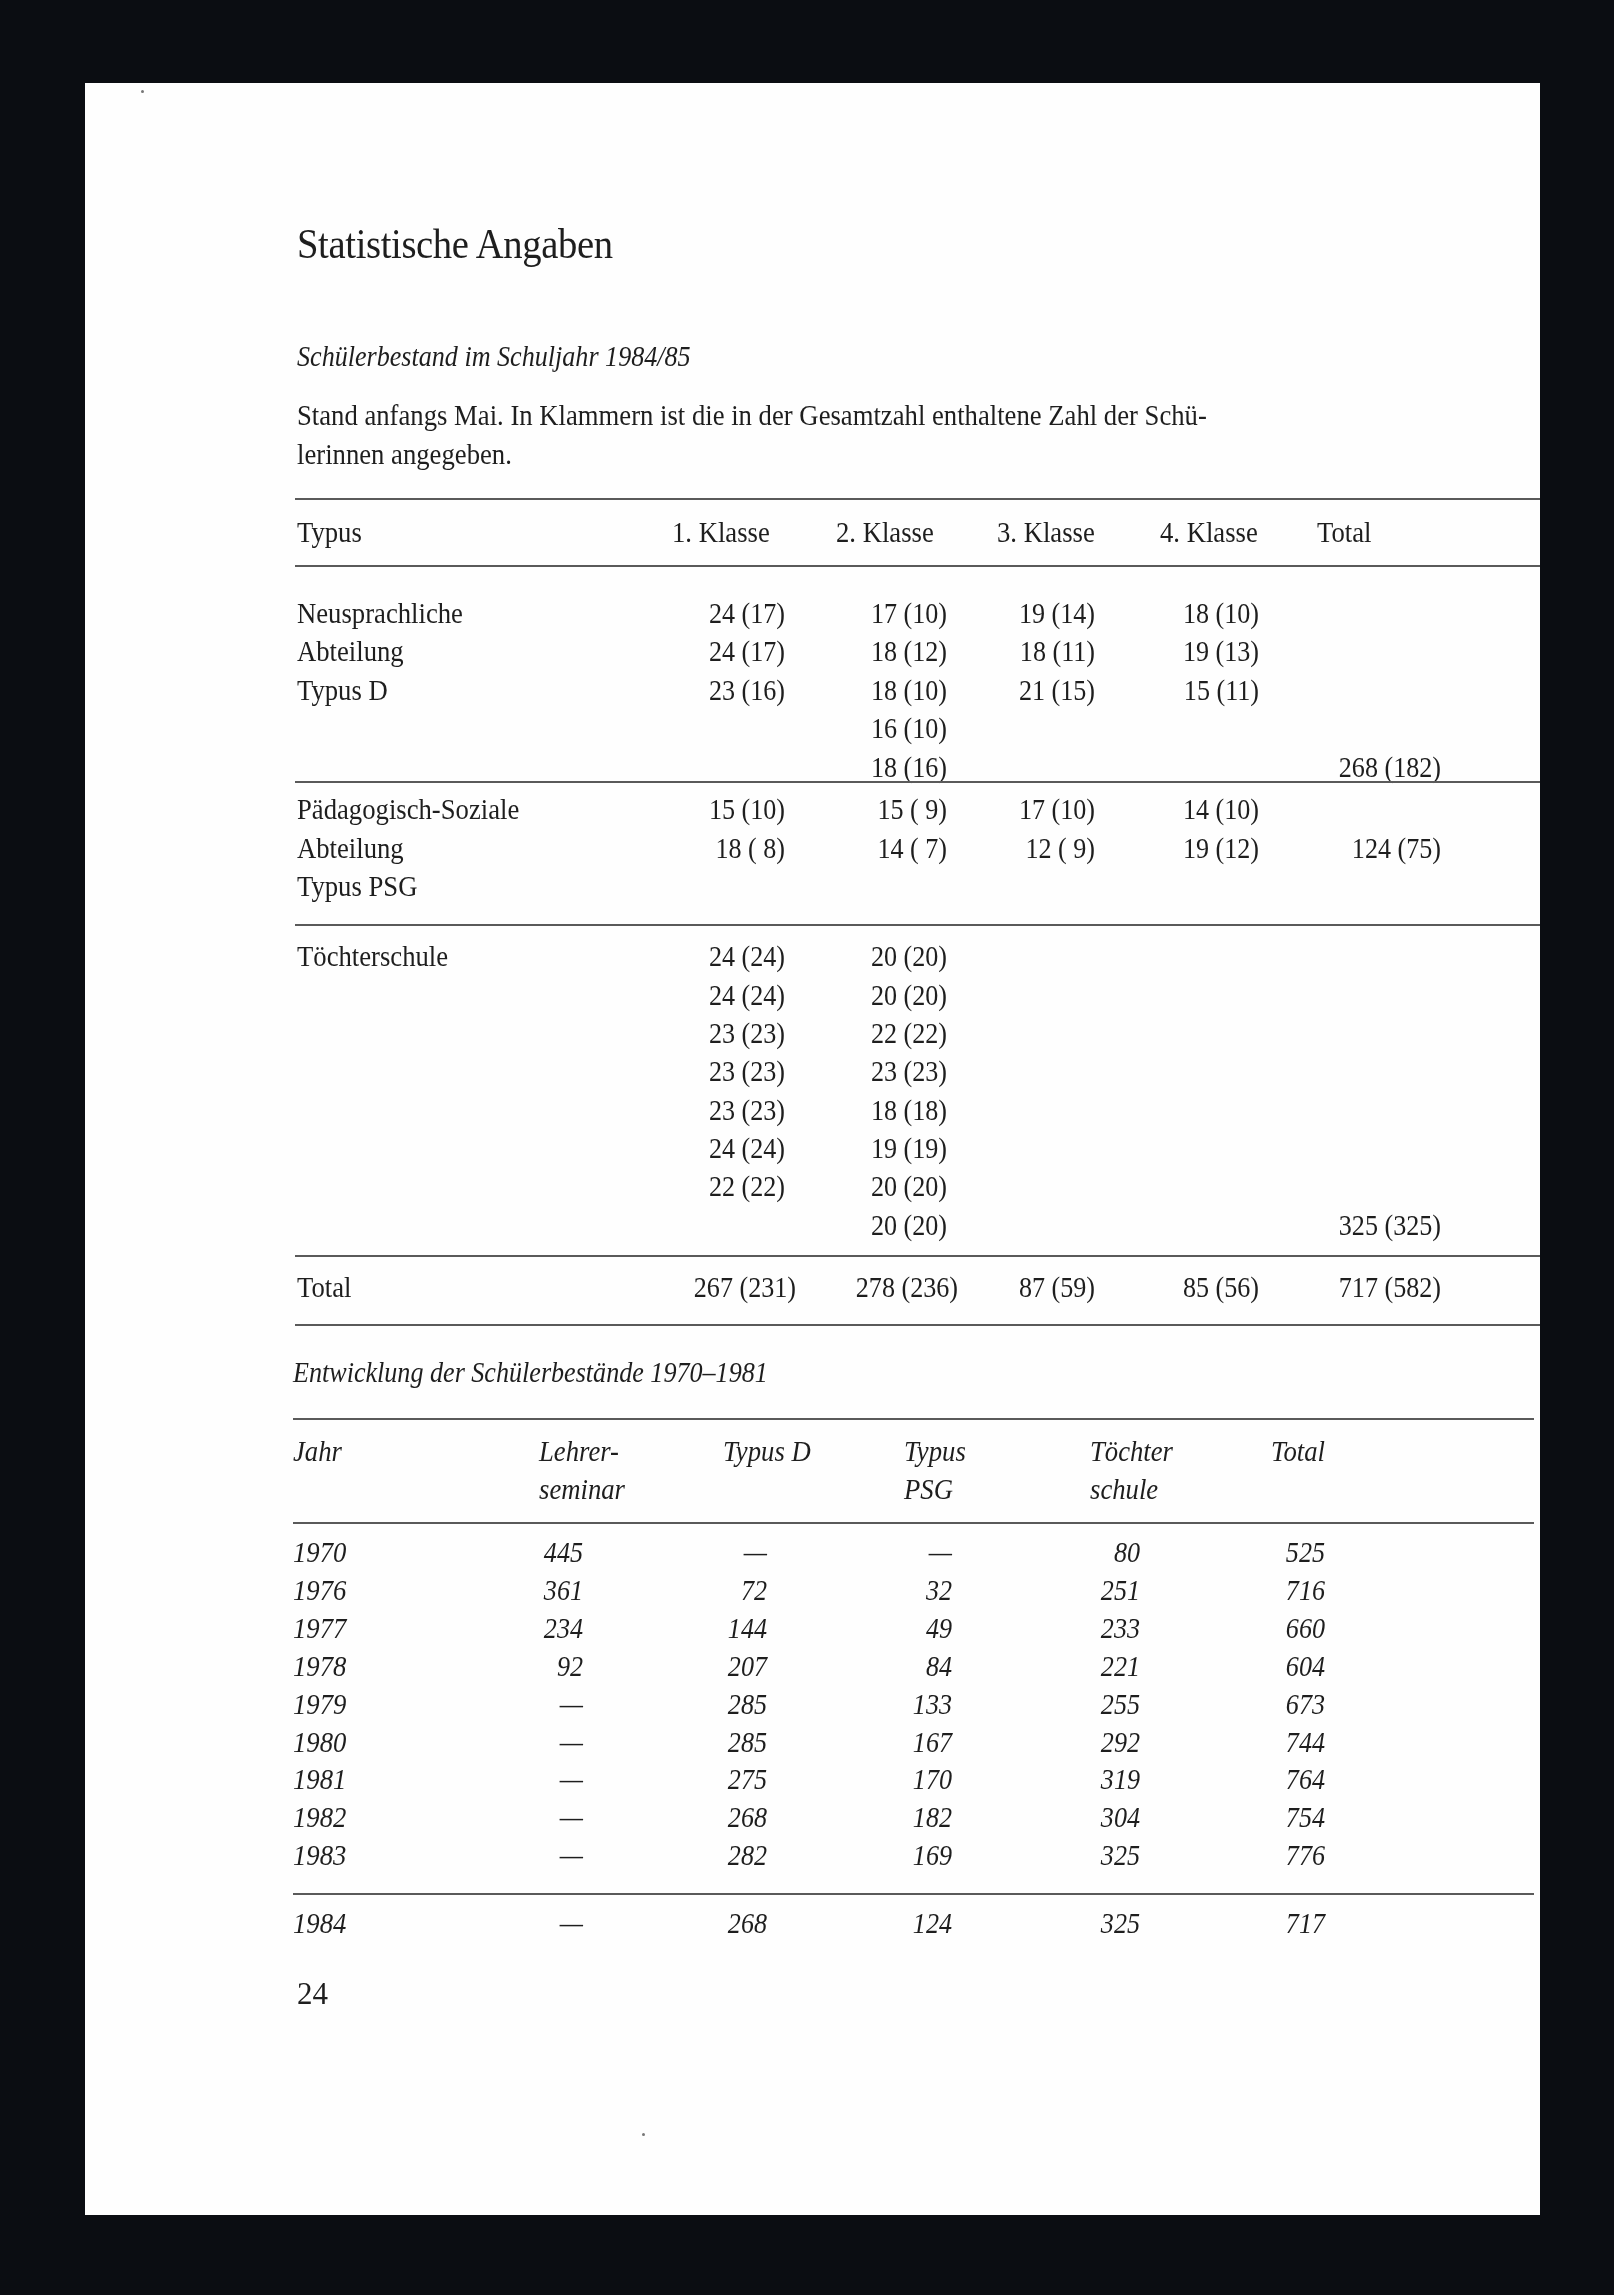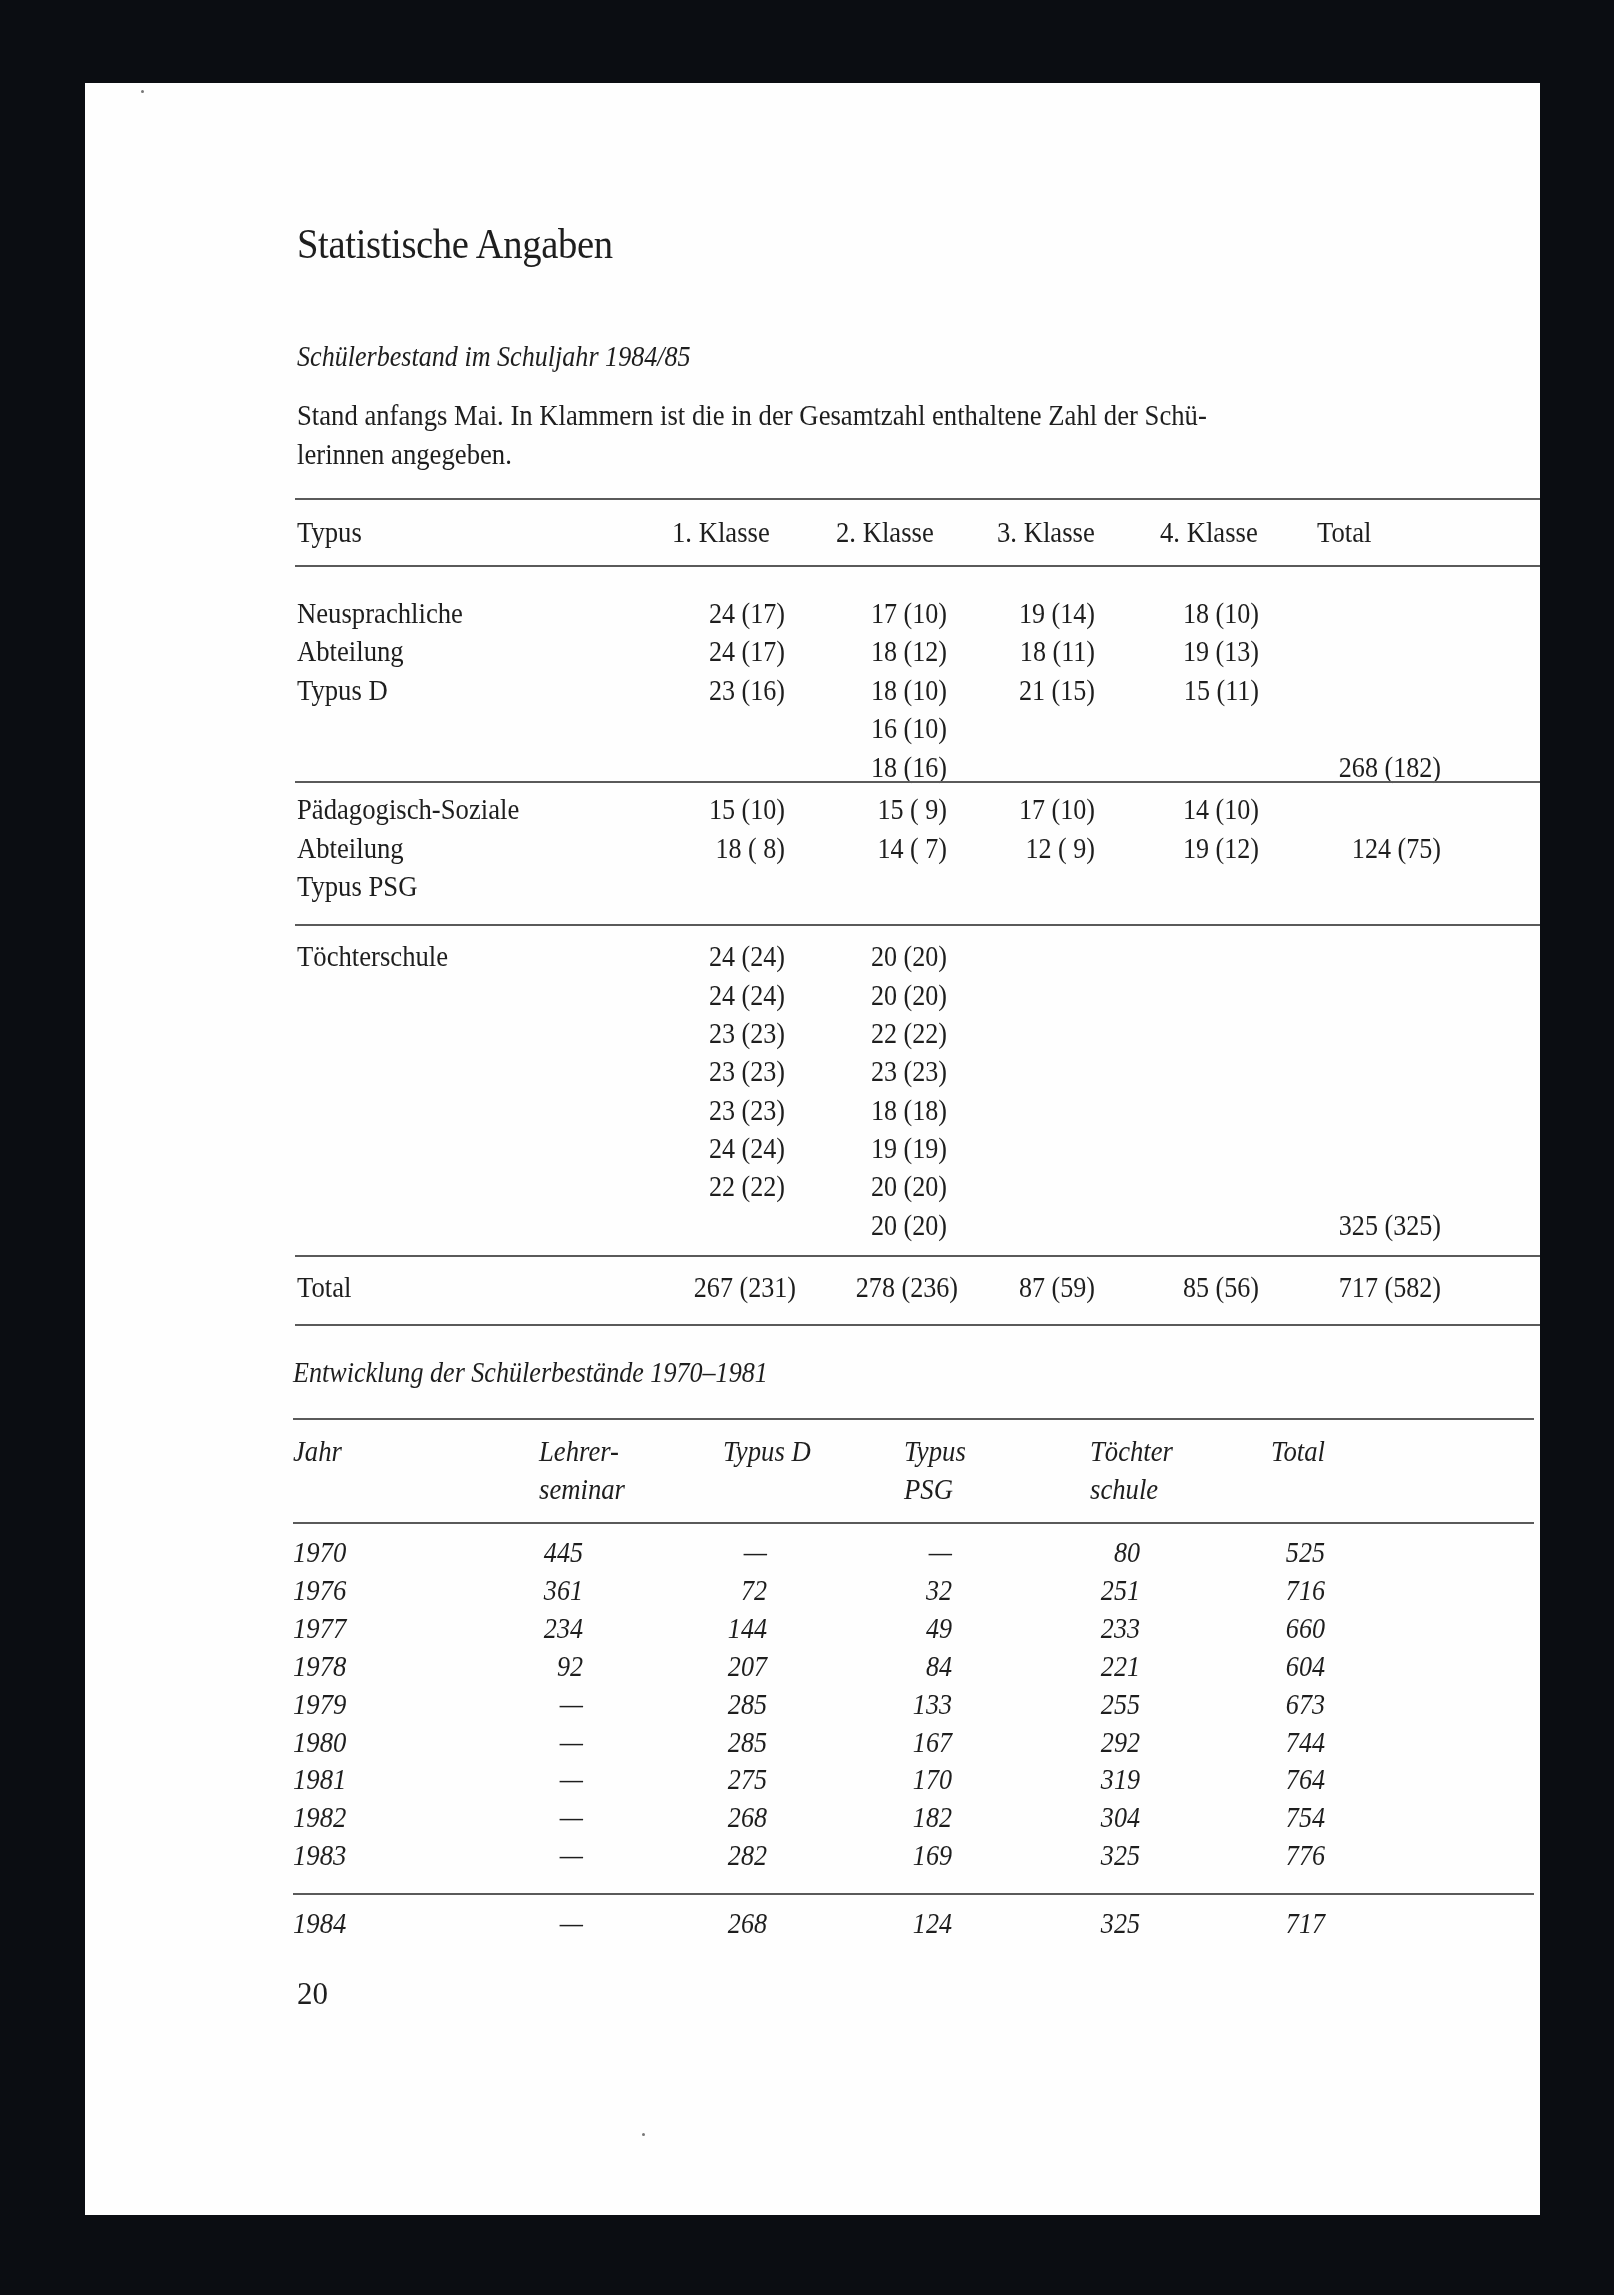--- a/index.html
+++ b/index.html
@@ -29,21 +29,21 @@
   <div class="abs subtitle">Schülerbestand im Schuljahr 1984/85</div>
   <div class="abs para" style="top:316px;">Stand anfangs Mai. In Klammern ist die in der Gesamtzahl enthaltene Zahl der Schü-</div>
   <div class="abs para" style="top:355px;">lerinnen angegeben.</div>
 
   <div id="table1"></div>
 
   <div class="abs subtitle" style="top:1273px; left:208px;">Entwicklung der Schülerbestände 1970–1981</div>
 
   <div id="table2"></div>
 
-  <div class="abs pagenum">20</div>
+  <div class="abs pagenum">24</div>
 
   <span class="spec" style="left:56px; top:7.3px;"></span>
   <span class="spec" style="left:557px; top:2050px;"></span>
 <div class="rule" style="top:415px;"></div>
     <div class="abs t1 hdr" style="left:212px; top:433px;">Typus</div>
     <div class="abs t1 hdr" style="left:587px; top:433px;">1. Klasse</div>
     <div class="abs t1 hdr" style="left:751px; top:433px;">2. Klasse</div>
     <div class="abs t1 hdr" style="left:912px; top:433px;">3. Klasse</div>
     <div class="abs t1 hdr" style="left:1075px; top:433px;">4. Klasse</div>
     <div class="abs t1 hdr" style="left:1232px; top:433px;">Total</div>

